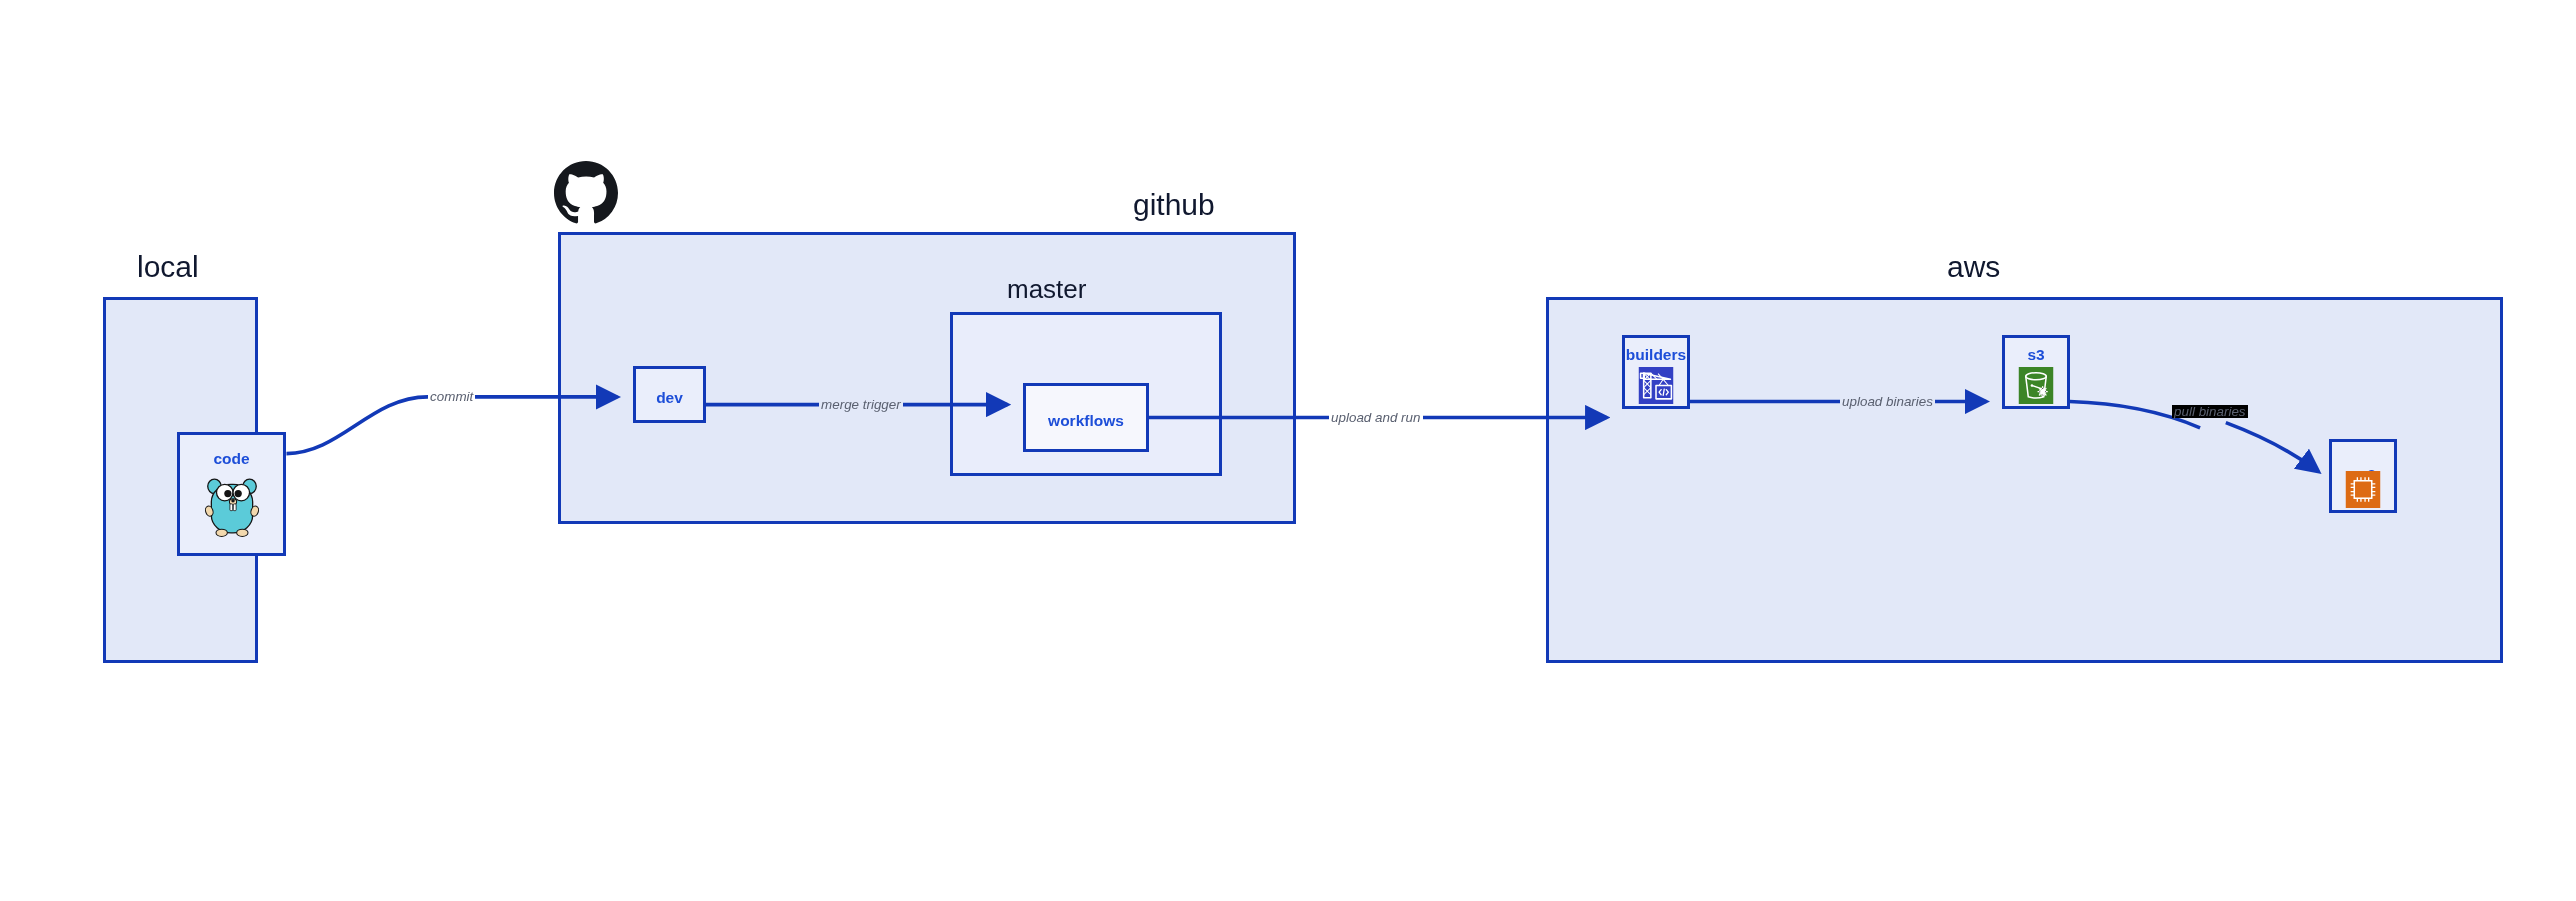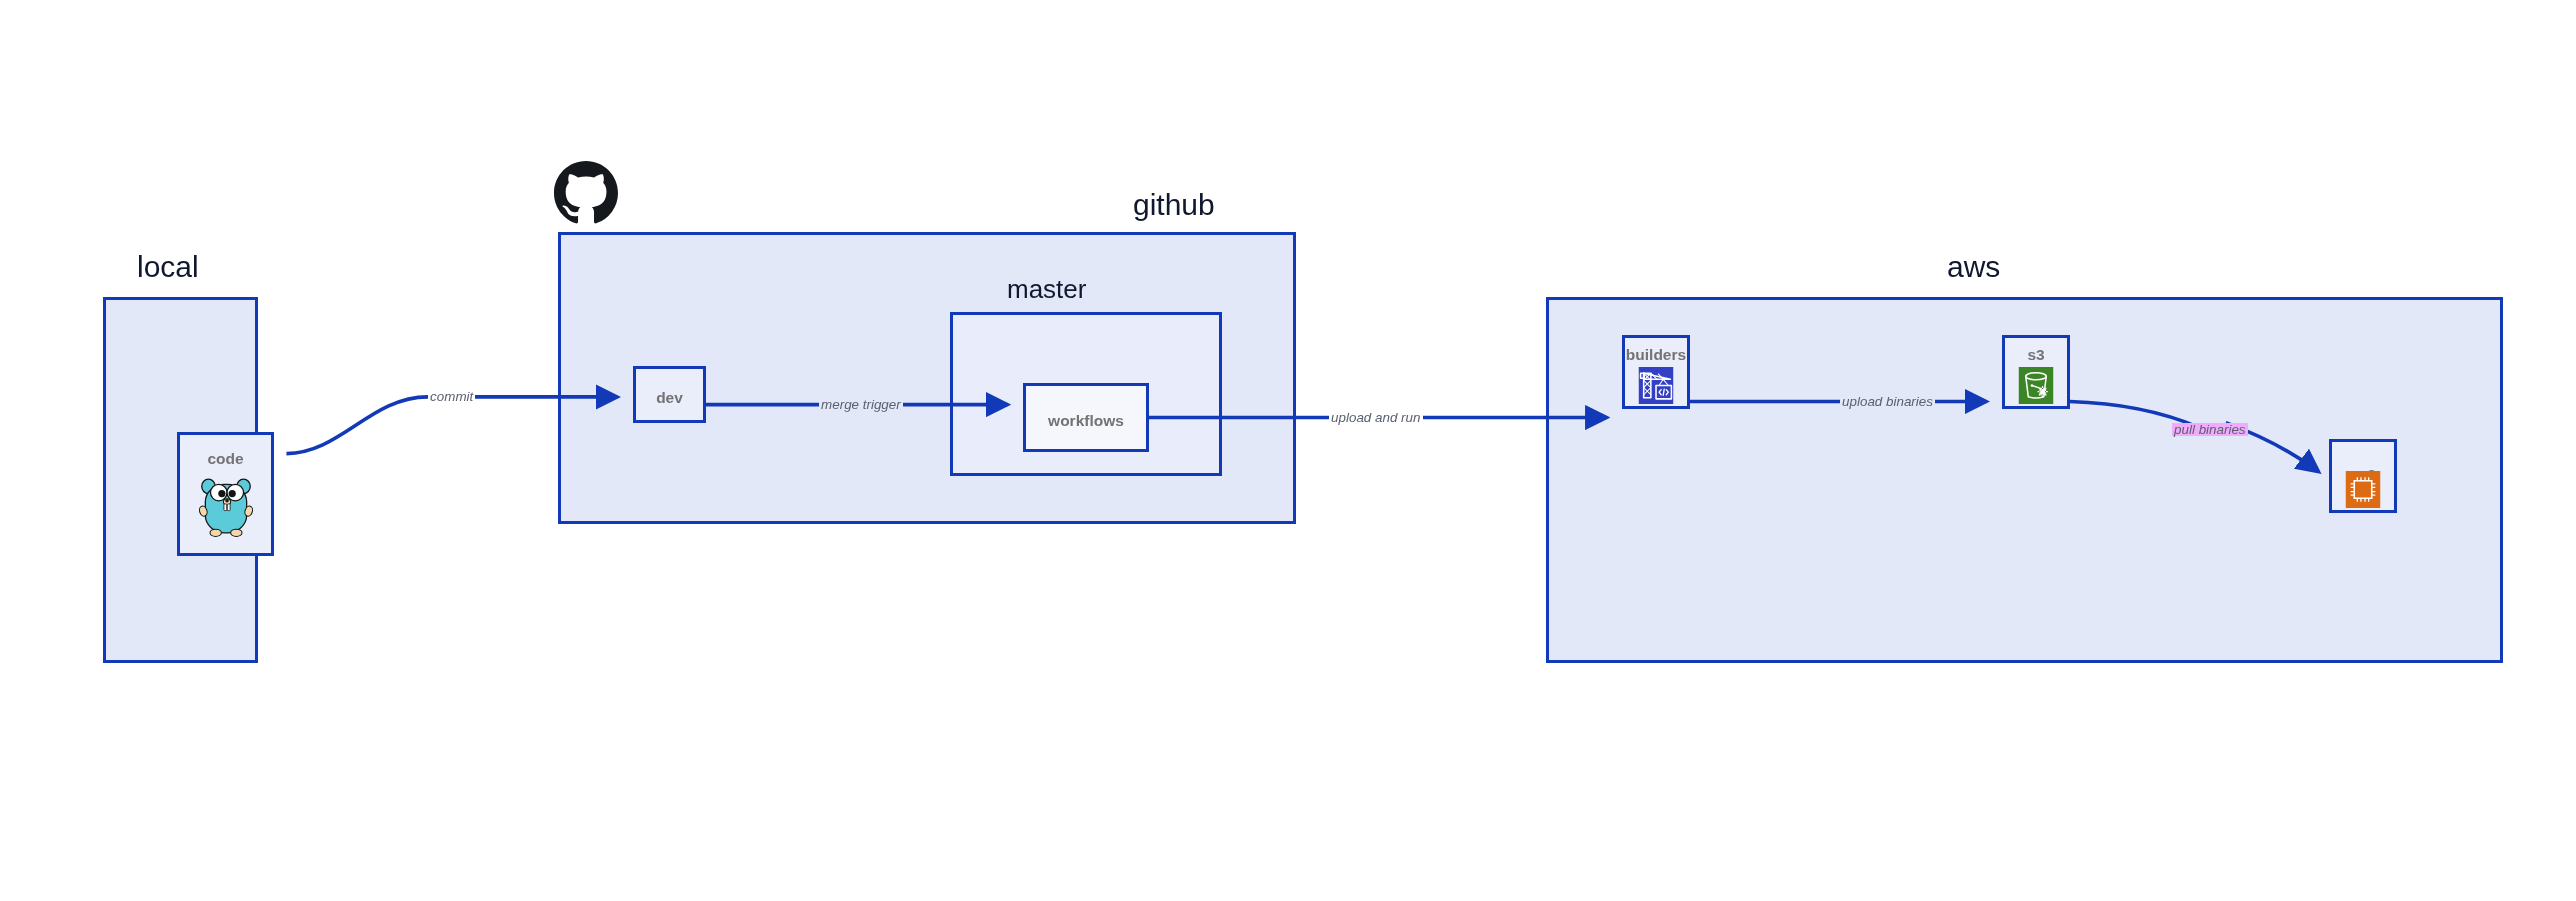--- a/index.html
+++ b/index.html
@@ -43,21 +43,21 @@
     box-sizing: border-box;
     border: 3.6px solid #1239b7;
     background: #eaeefb;
   }
   .node.white { background: #f6f7fd; padding-left: 9px; }
   .node-label {
     position: absolute;
     left: 0;
     right: 0;
     text-align: center;
-    color: #737373;
+    color: #1d4ed8;
     font-size: 15.5px;
     font-weight: bold;
     white-space: nowrap;
     line-height: 1;
   }
   .node-icon {
     position: absolute;
     left: 50%;
     transform: translateX(-50%);
   }
@@ -98,21 +98,21 @@
   .gh-logo { position: absolute; }
 </style>
 </head>
 <body>
 
 <div id="canvas">
 
   <div class="group-label" style="left:137px; top:252px; width:129px;">local</div>
   <div class="group" style="left:103px; top:297px; width:155px; height:366px;"></div>
 
-  <div class="node" style="left:177px; top:432px; width:97px; height:124px;">
+  <div class="node" style="left:177px; top:432px; width:109px; height:124px;">
     <div class="node-label" style="top:15.5px;">code</div>
     <div class="node-icon" style="top:40px; width:58px; height:63px;">
       <svg class="icon-svg" viewBox="0 0 112 122" width="58" height="63" aria-hidden="true">
 
         <ellipse cx="22" cy="22" rx="13" ry="14" fill="#5bcbd9" stroke="#151515" stroke-width="2.5"></ellipse>
         <ellipse cx="90" cy="22" rx="13" ry="14" fill="#5bcbd9" stroke="#151515" stroke-width="2.5"></ellipse>
 
         <rect x="16" y="18" width="80" height="94" rx="38" ry="34" fill="#5bcbd9" stroke="#151515" stroke-width="2.5"></rect>
 
         <ellipse cx="12" cy="70" rx="7" ry="10" fill="#f2d8ad" stroke="#151515" stroke-width="2" transform="rotate(-18 12 70)"></ellipse>
@@ -260,17 +260,17 @@
   </svg>
 
   <div class="edge-label" style="left:428px; top:390px; background:#ffffff; padding:0 2.1px;">commit</div>
 
   <div class="edge-label" style="left:819px; top:398px; background:#e2e8f8; padding:0 2.1px;">merge trigger</div>
 
   <div class="edge-label" style="left:1329px; top:411px; background:#ffffff; padding:0 2.1px;">upload and run</div>
 
   <div class="edge-label" style="left:1824px; top:395px; background:#e2e8f8; padding:0 2.1px;margin-left:16px;">upload binaries</div>
 
-  <div class="edge-label" style="left:2172px; top:423px; background:#f0abfc; padding:0 2.1px;text-align:right;">pull binaries</div>
+  <div class="edge-label" style="left:2172px; top:405px; background:#000000; padding:0 2.1px;text-align:right;">pull binaries</div>
 
 
 </div>
 
 
 </body></html>

